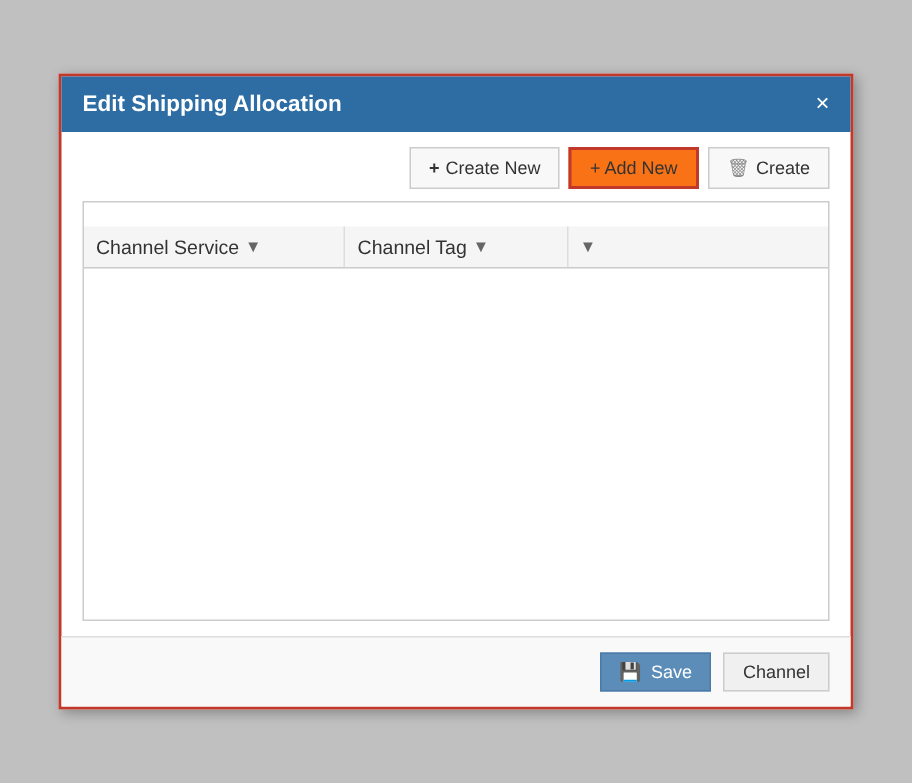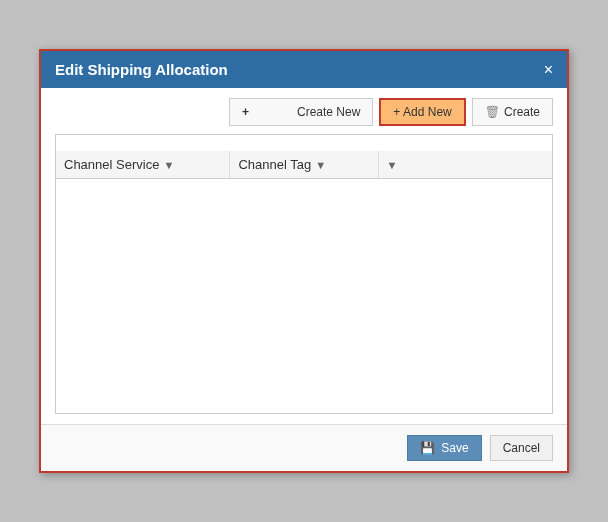--- a/index.html
+++ b/index.html
@@ -54,21 +54,21 @@
       background: #f8f8f8;
       cursor: pointer;
       font-size: 12px;
       color: #333;
       display: flex;
       align-items: center;
       gap: 4px;
     }
     .btn-add-new {
       border: 2px solid #c0392b;
-      background: #fdba74;
+      background: #f97316;
       align-items: center;
     }
     .btn-save {
       background: #5b8db8;
       color: #fff;
       border: 1px solid #4a7aa5;
     }
     .btn-cancel {
       background: #f0f0f0;
       border: 1px solid #ccc;
@@ -143,21 +143,21 @@
   <div class="dialog-header">
     <span class="dialog-title">Edit Shipping Allocation</span>
     <button class="dialog-close">×</button>
   </div>
 
   <div class="dialog-body">
 
     <div class="toolbar">
       <button class="btn">
         <span class="plus-icon">+</span>
-        <span style="padding-left:0;margin-left:44px;">Create New</span>
+        <span style="padding-left:0;">Create New</span>
       </button>
       <button class="btn btn-add-new">
         <span>+ Add New</span>
       </button>
       <button class="btn">
         <span class="trash-icon">🗑</span>
         <span>Create</span>
       </button>
     </div>
 
@@ -179,17 +179,17 @@
     </div>
 
   </div>
 
   <div class="dialog-footer">
     <button class="btn btn-save">
       <span class="floppy-icon">💾</span>
       <span>Save</span>
     </button>
     <button class="btn btn-cancel">
-      <span>Cancel</span>
+      <span>Channel</span>
     </button>
   </div>
 
 </div>
 
 </body></html>

